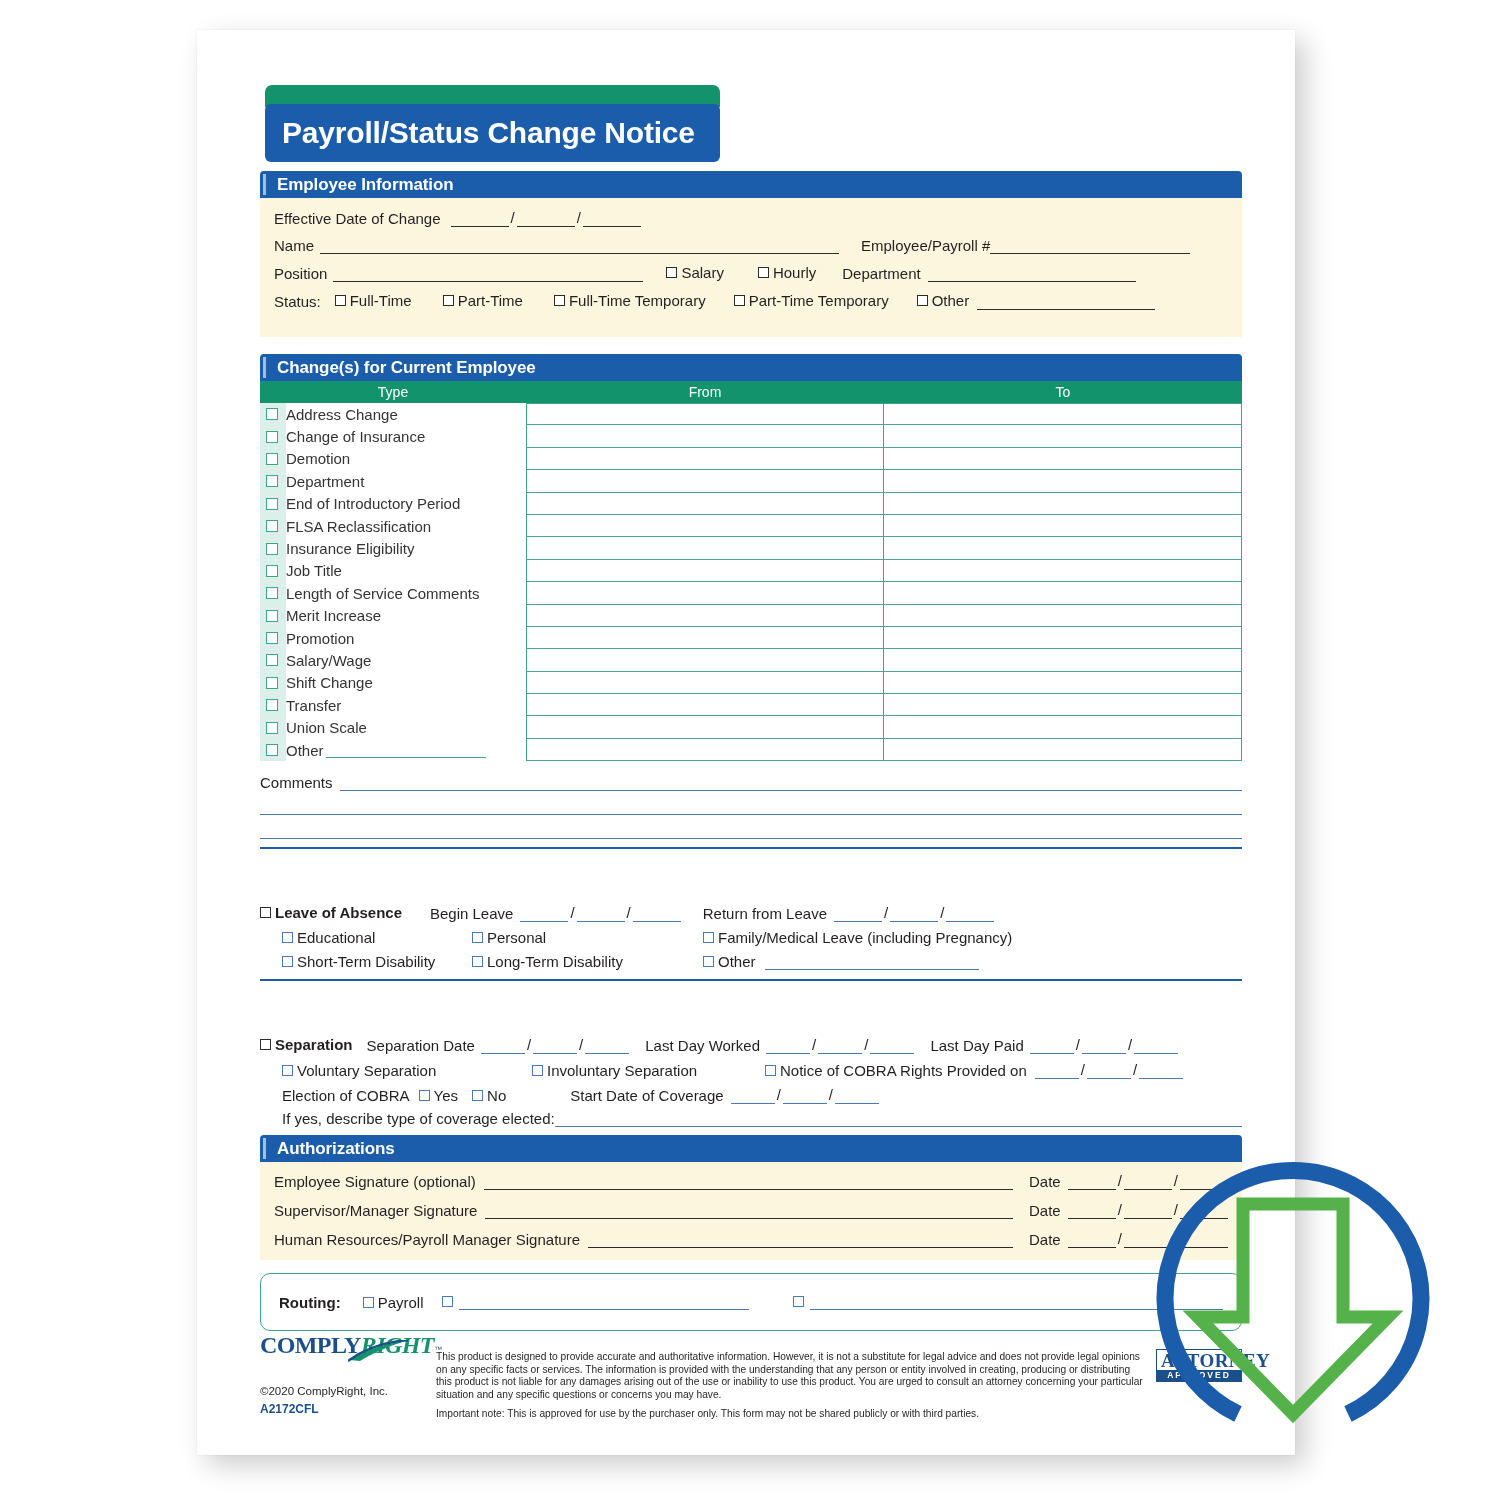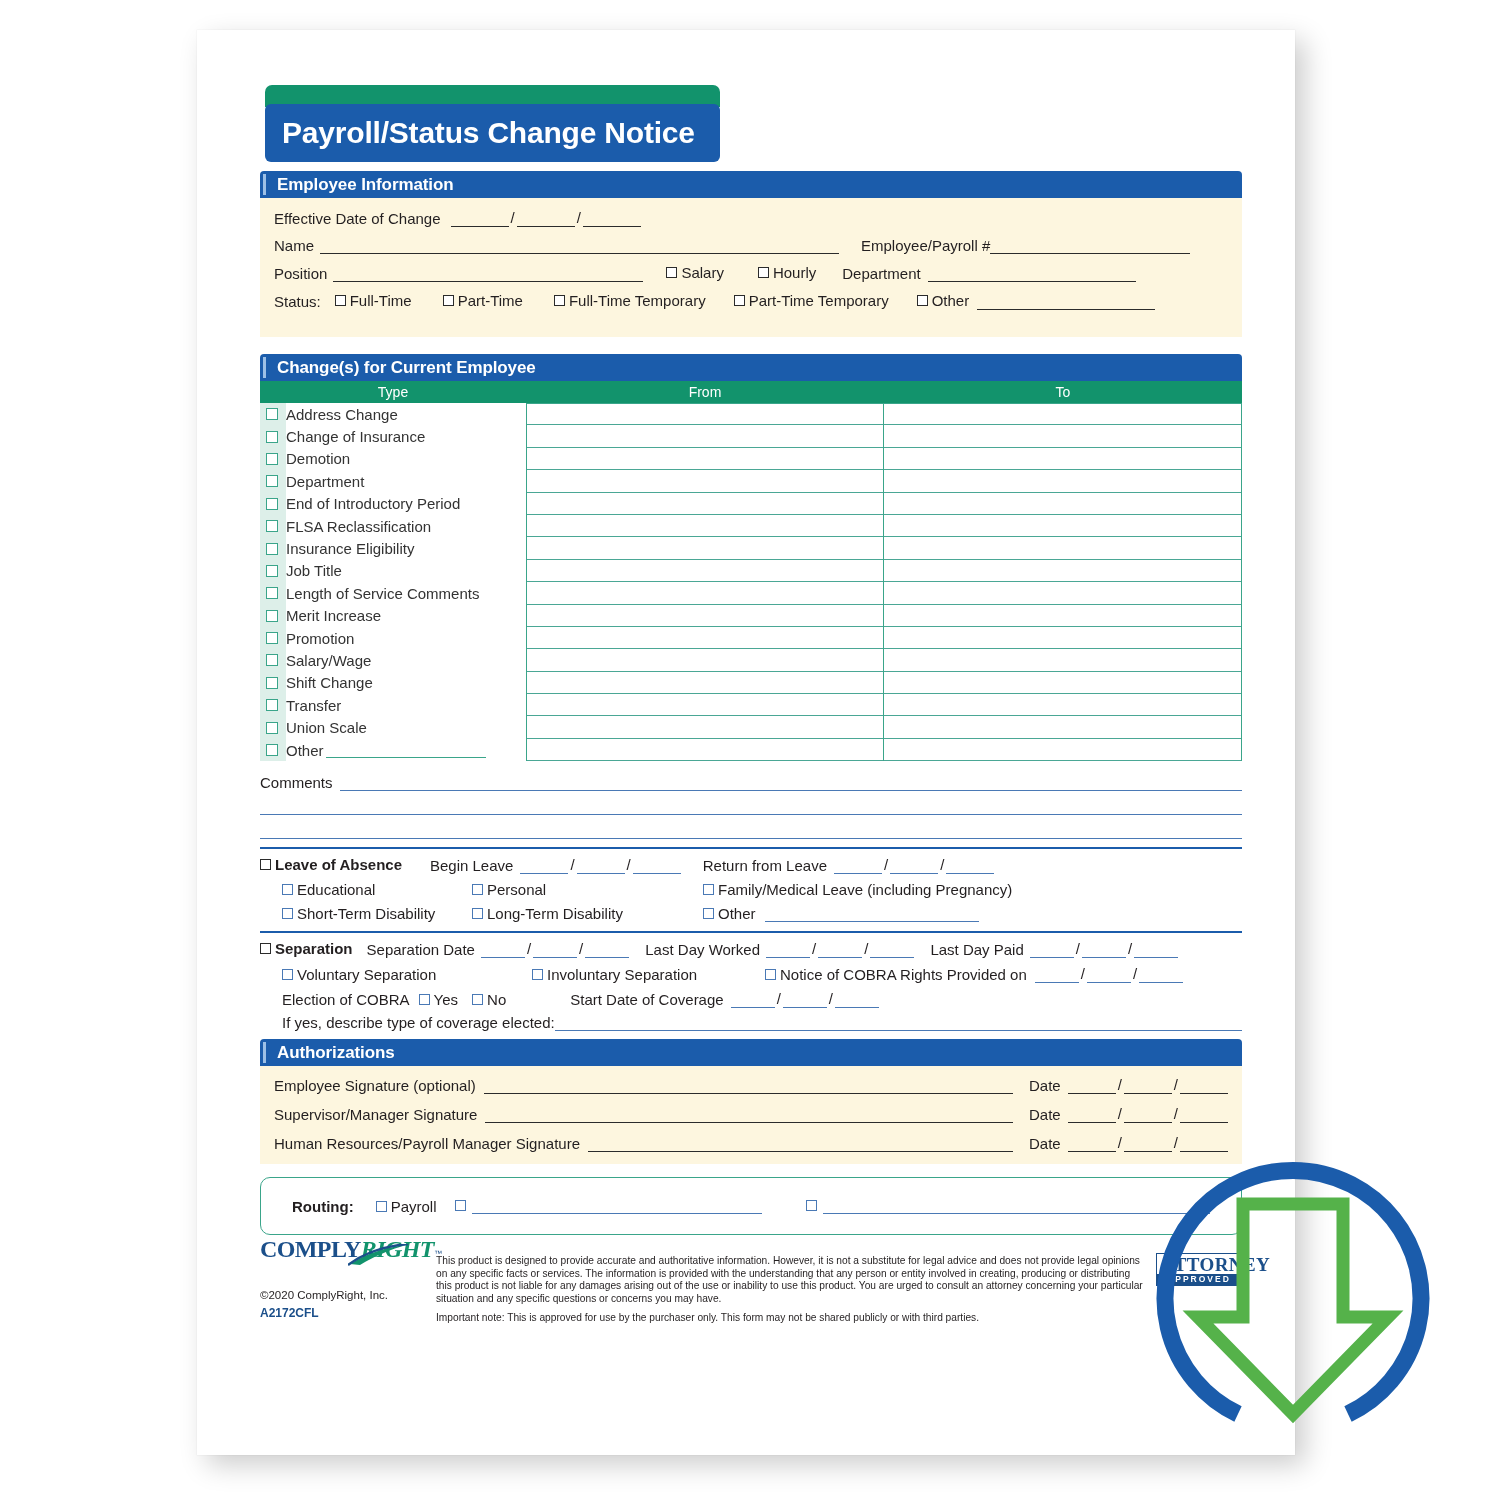--- a/index.html
+++ b/index.html
@@ -61,21 +61,21 @@
     background:#9dc0e6;
   }
   .sec-bar .t {
     color:#fff; font-size:17px; font-weight:bold; padding-left:17px;
     letter-spacing:-0.1px;
   }
   .cream { background:#fdf6df; }
   
   .lbl { font-size:15px; color:#231f20; white-space:nowrap; }
   .lbl-b { font-size:15px; color:#231f20; font-weight:bold; white-space:nowrap; }
-  .row { display:flex; align-items:flex-end; }
+  .row { display:flex; align-items:flex-end;margin-top:48px; }
   
   .ul { border-bottom:1.3px solid #2b2b2b; height:16px; }
   .ul-blue { border-bottom:1.3px solid #4a79b5; height:16px; }
   .ul-green { border-bottom:1.6px solid #3aa58a; height:16px; }
   .slash { font-size:15px; color:#231f20; padding:0 2px 1px 2px; }
   
   .cb {
     display:inline-block;
     width:11px; height:11px;
     border:1.3px solid #4a79b5;
@@ -136,21 +136,21 @@
   
   #auth { padding:10px 14px 12px 14px; }
   #auth .arow { display:flex; align-items:flex-end; margin-bottom:11px; }
   
   #routing {
     margin-top:13px;
     height:58px;
     border:1.5px solid #3aa58a;
     border-radius:10px;
     display:flex; align-items:center;
-    padding:0 31px;
+    padding:0 18px;
   }
   
   #footer { margin-top:14px; display:flex; }
   #logo-col { width:163px; }
   .cr-logo { font-size:0; line-height:0; position:relative; height:30px; }
   .cr-comply { font-family:"Liberation Serif", serif; font-size:24px; font-weight:bold; color:#1b4f8a; letter-spacing:-0.6px; }
   .cr-right  { font-family:"Liberation Serif", serif; font-size:24px; font-weight:bold; font-style:italic; color:#12936c; letter-spacing:-0.6px; }
   .cr-tm { font-size:8px; color:#1b4f8a; vertical-align:super; }
   .cr-swoosh { position:absolute; left:88px; top:-5px; }
   .cr-copy { font-size:11.5px; color:#231f20; margin-top:10px; }

